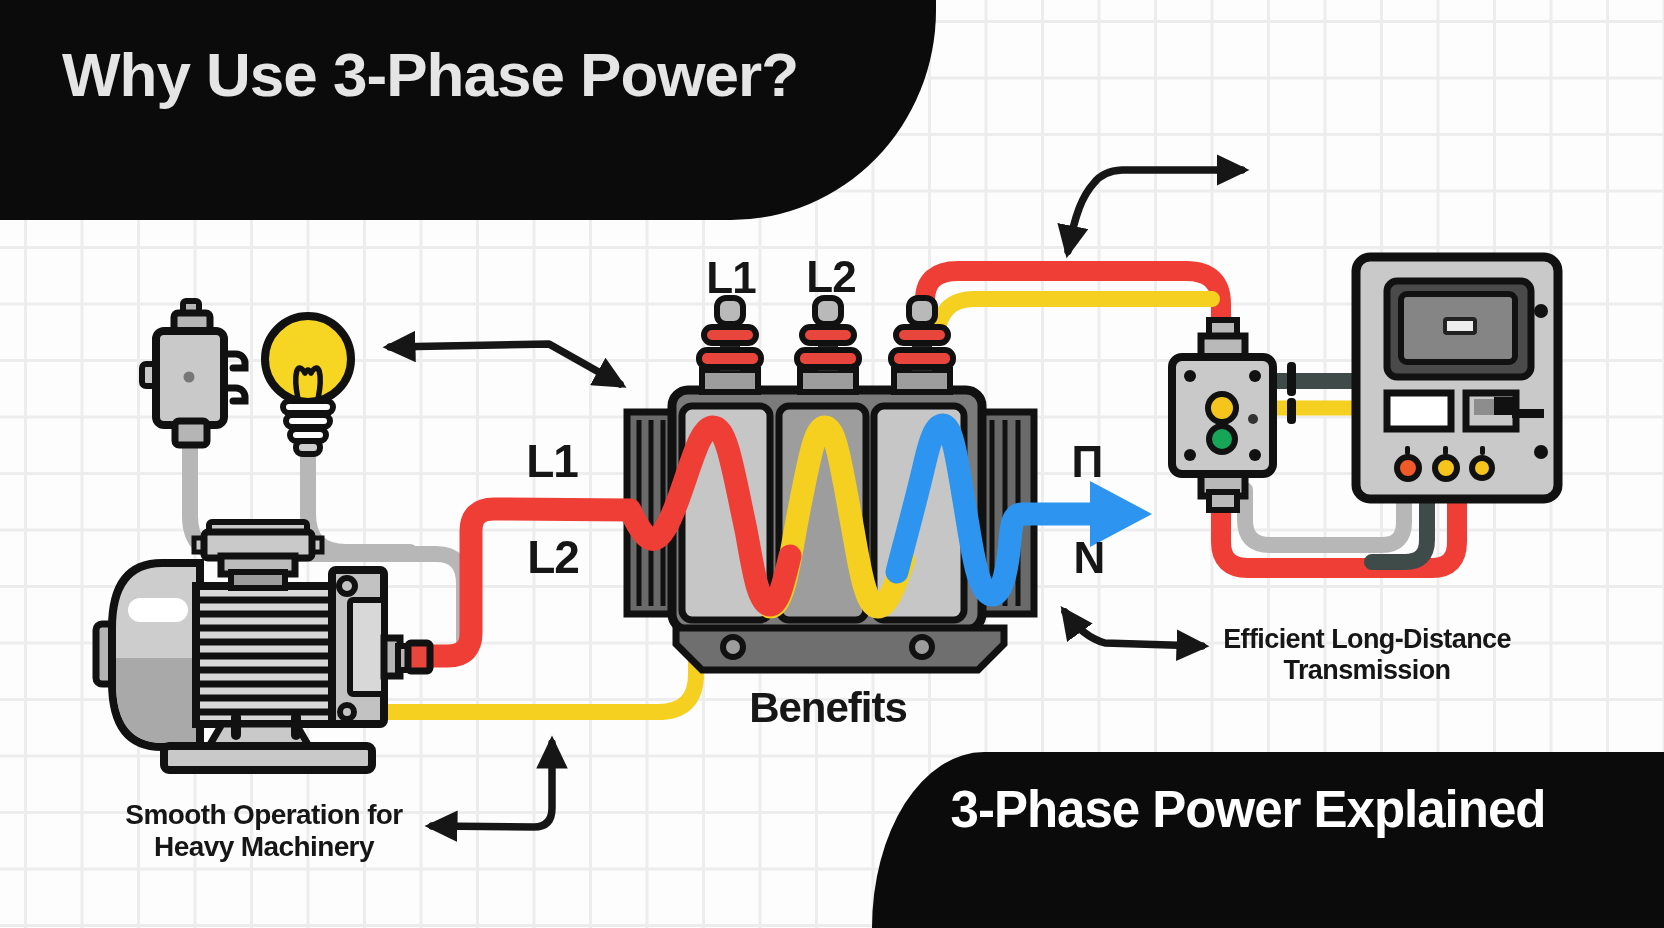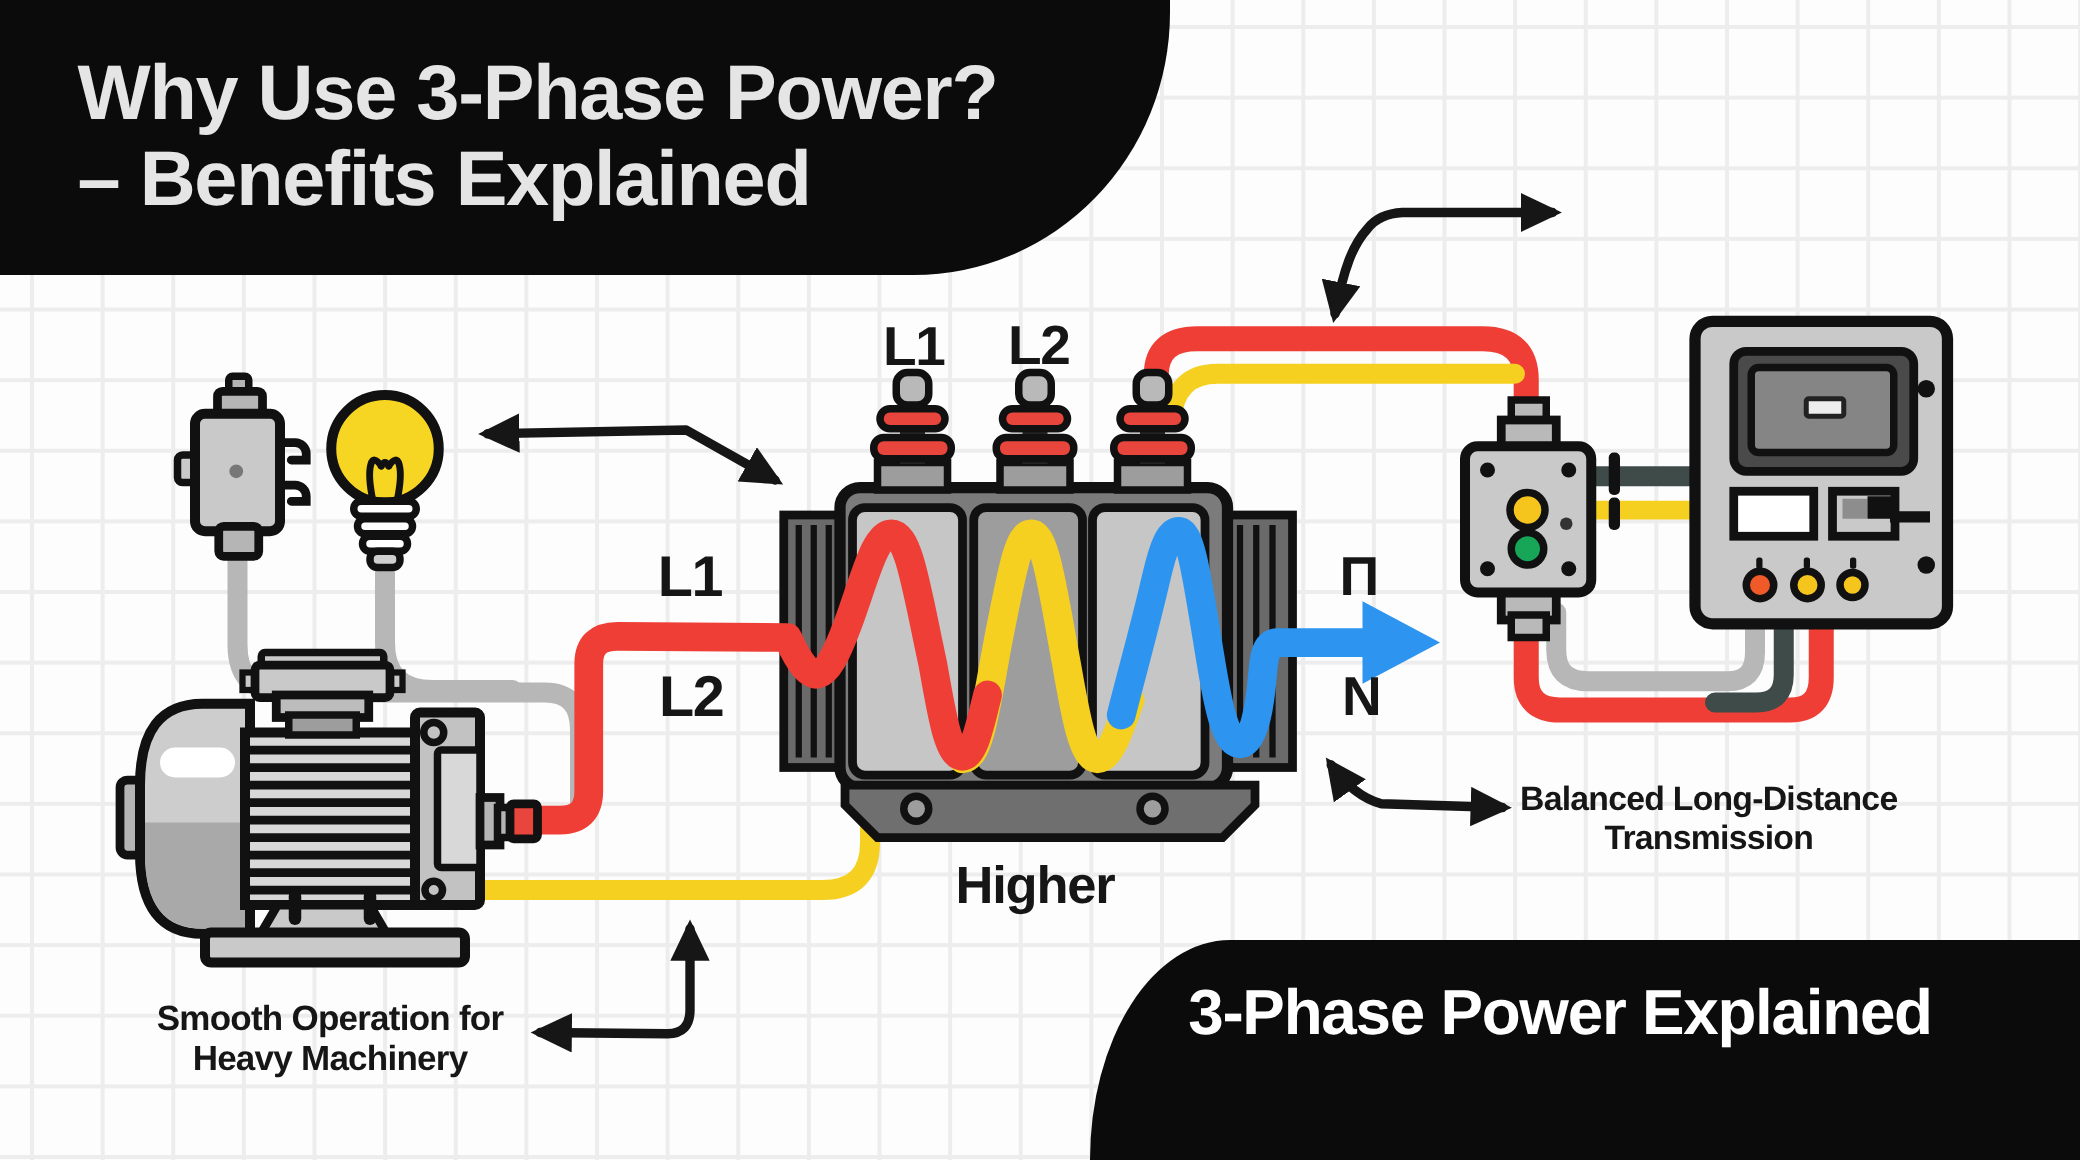--- a/index.html
+++ b/index.html
@@ -196,36 +196,36 @@
 
     <g fill="none" stroke="#161616" stroke-width="7.5" stroke-linecap="round" stroke-linejoin="round">
       <path d="M390,347 L549,344 L620,384" marker-start="url(#ah)" marker-end="url(#ah)"></path>
       <path d="M1068,251 C1075,215 1082,196 1094,183 Q1103,171 1122,170 L1242,170" marker-start="url(#ah)" marker-end="url(#ah)"></path>
       <path d="M1065,612 Q1083,637 1105,643 L1202,646" marker-start="url(#ah)" marker-end="url(#ah)"></path>
       <path d="M432,826 L534,827 Q552,827 552,808 L552,743" marker-start="url(#ah)" marker-end="url(#ah)"></path>
     </g>
   </svg>
 
   <div class="banner" id="banner-top">
-    <div class="txt"><span>Why Use 3-Phase Power?</span><br><span>– Benefits Explained</span></div>
+    <div class="txt"><span>Why Use 3-Phase Power?</span><br></div>
   </div>
   <div class="banner" id="banner-bottom">
     <div class="txt">3-Phase Power Explained</div>
   </div>
 
   <div class="note" style="left:1367px;top:624px;">
-    <div>Balanced Long-Distance</div>
+    <div>Efficient Long-Distance</div>
     <div>Transmission</div>
   </div>
   <div class="note" style="left:264px;top:799px;font-size:28px;line-height:32px;">
     <div>Smooth Operation for</div>
     <div>Heavy Machinery</div>
   </div>
 
   <div class="biglabel" style="left:731px;top:278px;font-size:44px;">L1</div>
   <div class="biglabel" style="left:831px;top:277px;font-size:44px;">L2</div>
   <div class="biglabel" style="left:552px;top:461px;font-size:46px;">L1</div>
   <div class="biglabel" style="left:553px;top:557px;font-size:46px;">L2</div>
   <div class="biglabel" style="left:1087px;top:462px;font-size:44px;">Π</div>
   <div class="biglabel" style="left:1089px;top:558px;font-size:44px;">N</div>
-  <div class="biglabel" style="left:828px;top:708px;font-size:42px;">Higher</div>
+  <div class="biglabel" style="left:828px;top:708px;font-size:42px;">Benefits</div>
 
 </div>
 
 </body></html>

